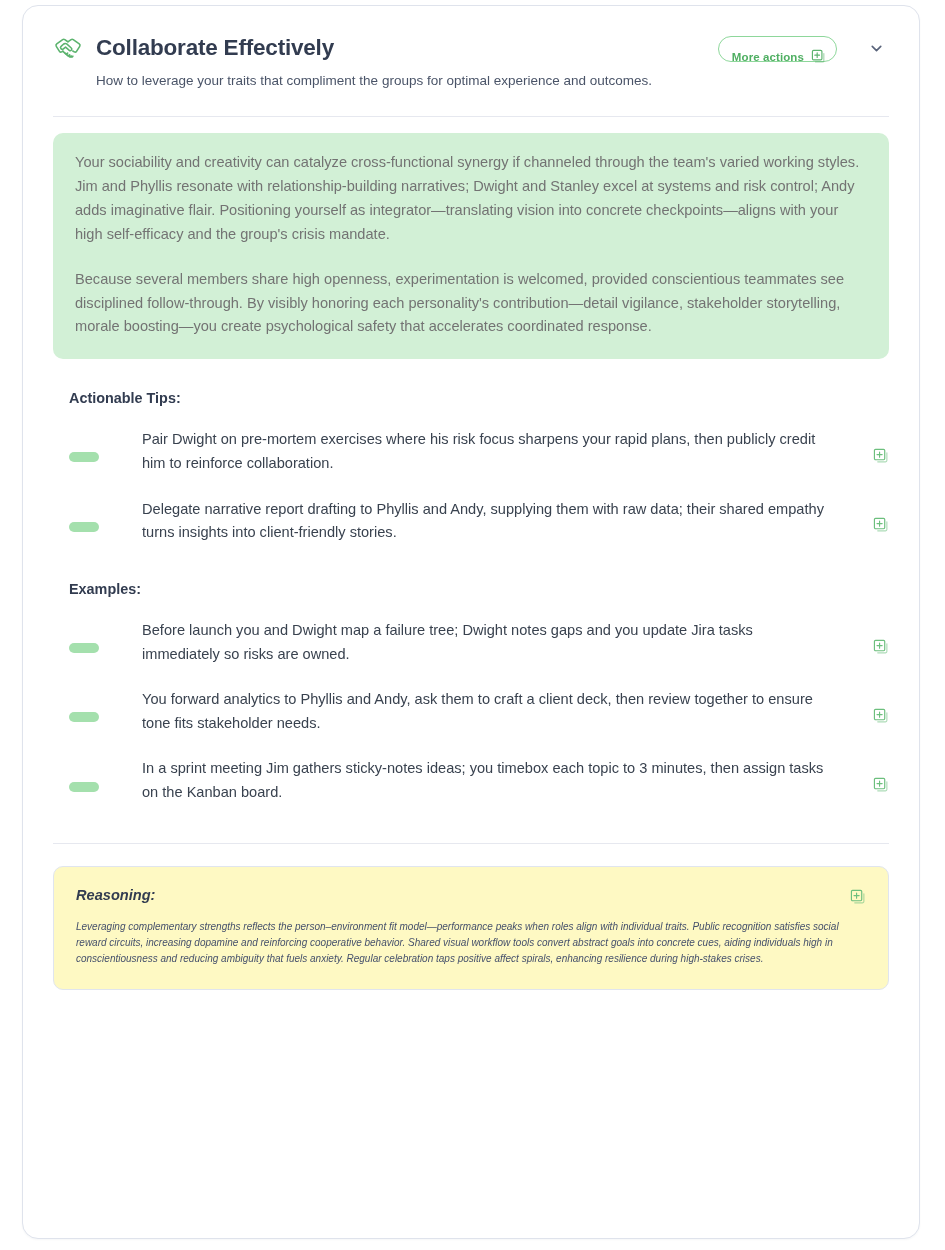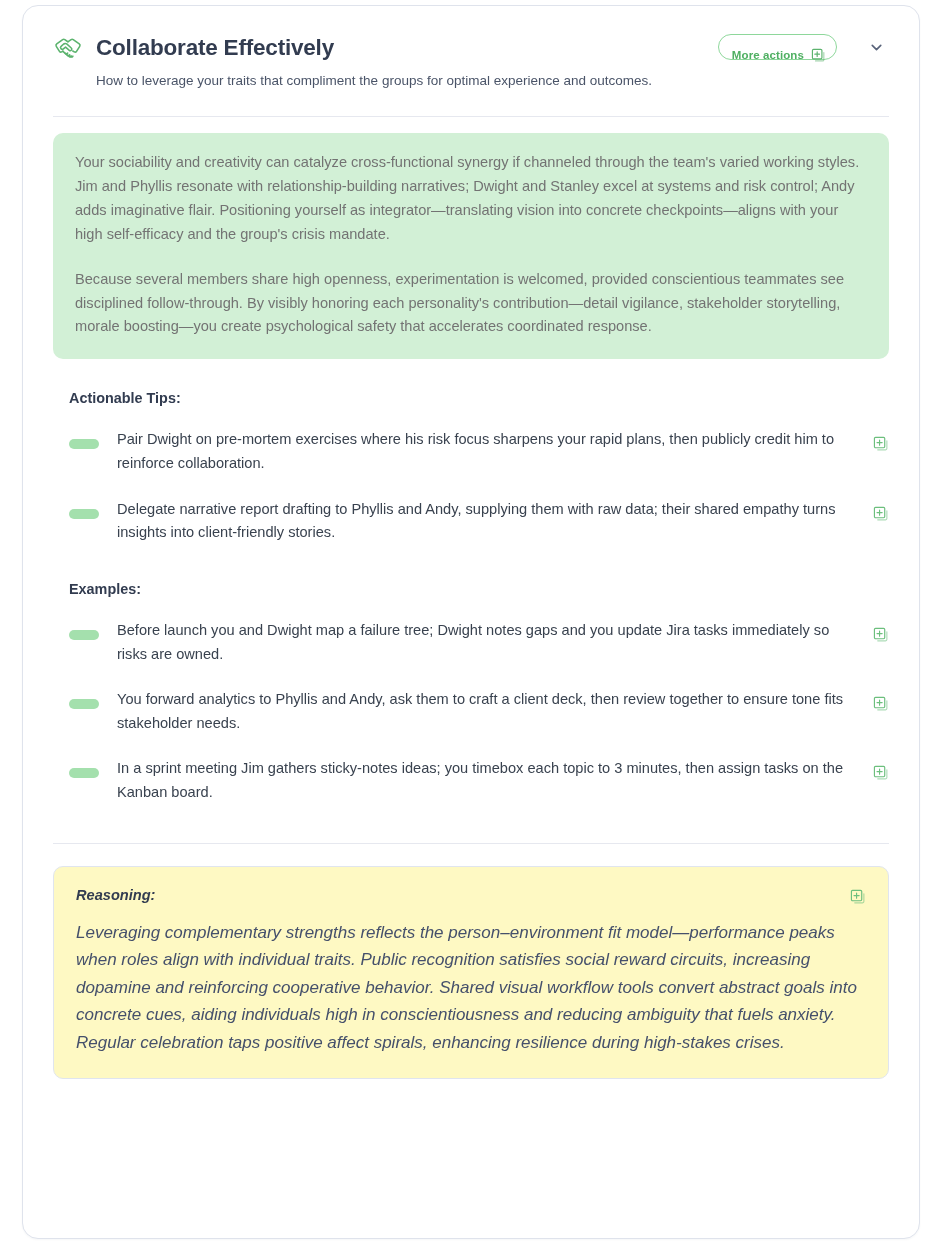--- a/index.html
+++ b/index.html
@@ -31,21 +31,21 @@
     overflow: hidden;
   }
 
   
   .header {
     position: relative;
     padding: 26px 30px 0 30px;
   }
   .header-row {
     display: flex;
-    align-items: flex-start;
+    align-items: center;
     gap: 24px;
   }
   .title-block {
     display: flex;
     align-items: center;
     flex: 1 1 auto;
     min-width: 0;
   }
   .handshake-icon {
     width: 30px;
@@ -133,22 +133,23 @@
     font-size: 14.4px;
     font-weight: bold;
     color: #323c50;
     margin: 30px 0 0 16px;
   }
   .tips-heading { margin-top: 31px; }
   .examples-heading { margin-top: 36px; }
 
   .item {
     display: flex;
-    align-items: flex-start;
+    align-items: center;
     margin-top: 22px;
+    gap: 25px;
   }
   .bullet {
     flex: 0 0 auto;
     width: 30px;
     height: 10px;
     border-radius: 6px;
     background: #a4e0ad;
     margin: 11px 18px 0 16px;
   }
   .item-text {
@@ -186,21 +187,21 @@
   }
   .reasoning-title {
     font-size: 14.6px;
     font-weight: bold;
     font-style: italic;
     color: #323c50;
     margin: 0 0 16px 0;
   }
   .reasoning-text {
     margin: 0;
-    font-size: 17px;
+    font-size: 10px;
     font-style: italic;
     line-height: 1.62;
     color: #45506b;
     padding-right: 6px;
   }
   .reasoning-copy {
     position: absolute;
     top: 22px;
     right: 22px;
     width: 16px;

